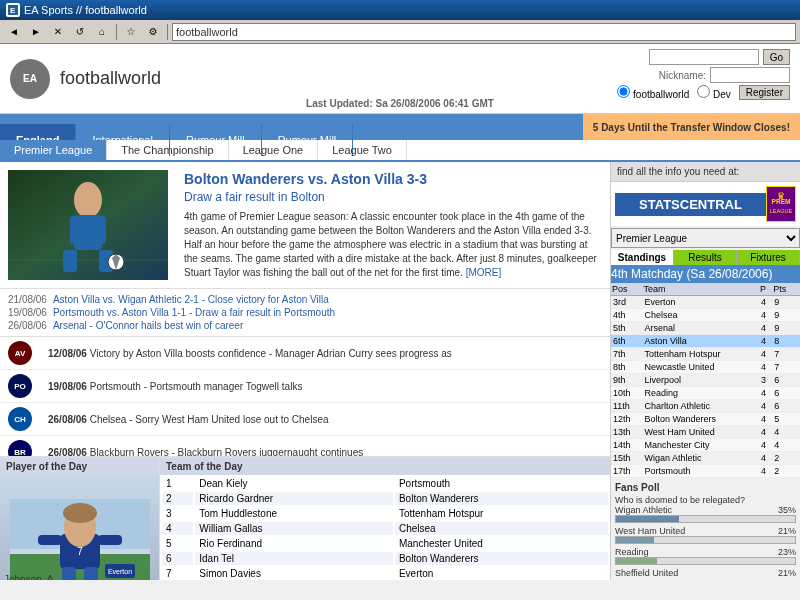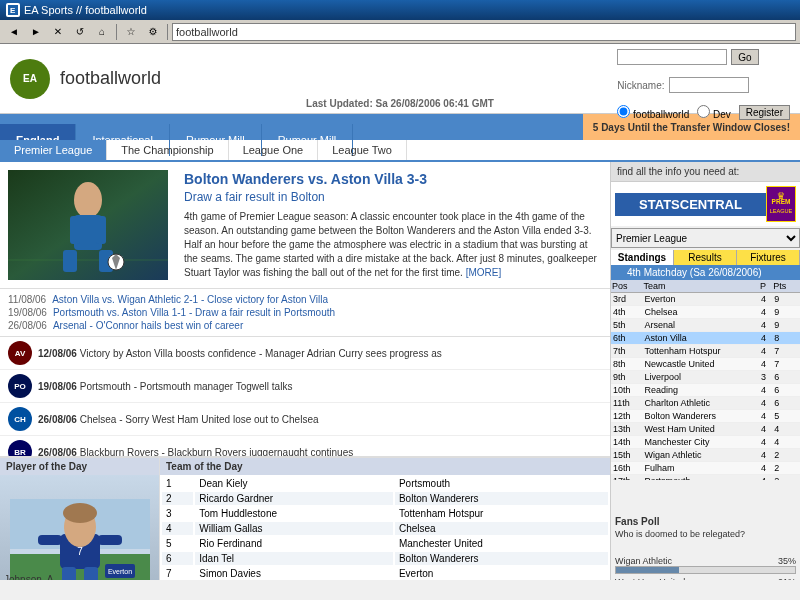--- a/index.html
+++ b/index.html
@@ -11,23 +11,23 @@
     .window-toolbar { background: #d4d0c8; border-bottom: 1px solid #808080; height: 24px; display: flex; align-items: center; padding: 0 4px; gap: 2px; }
     .toolbar-btn { width: 20px; height: 20px; background: #d4d0c8; border: 1px solid transparent; cursor: pointer; display: flex; align-items: center; justify-content: center; font-size: 10px; }
     .toolbar-sep { width: 1px; height: 16px; background: #808080; margin: 0 2px; }
     .address-bar { flex: 1; height: 18px; border: 1px solid #808080; background: white; padding: 0 3px; font-size: 11px; color: #333; display: flex; align-items: center; }
     
     
     .main-window { width: 800px; height: 556px; background: #f0f0f0; overflow: hidden; }
     
     
     .site-header { background: white; height: 70px; border-bottom: 1px solid #ccc; display: flex; align-items: center; padding: 0 10px; gap: 10px; position: relative; }
-    .ea-logo { width: 40px; height: 40px; background: #4d7c0f; border-radius: 50%; display: flex; align-items: center; justify-content: center; color: #fff; font-weight: bold; font-size: 10px; }
+    .ea-logo { width: 40px; height: 40px; background: #737373; border-radius: 50%; display: flex; align-items: center; justify-content: center; color: #fff; font-weight: bold; font-size: 10px; }
     .site-title { font-size: 18px; color: #333; font-weight: normal; }
-    .header-right { position: absolute; right: 10px; top: 5px; display: flex; flex-direction: column; gap: 12px; align-items: flex-start; }
+    .header-right { position: absolute; right: 10px; top: 5px; display: flex; flex-direction: column; gap: 2px; align-items: flex-end; }
     .search-row { display: flex; gap: 4px; align-items: center; }
     .search-input { width: 110px; height: 16px; border: 1px solid #999; font-size: 10px; padding: 0 2px; }
     .search-btn { height: 16px; padding: 0 6px; font-size: 10px; background: #d4d0c8; border: 1px solid #808080; cursor: pointer; }
     .nickname-row { display: flex; gap: 4px; align-items: center; }
     .nickname-label { font-size: 10px; color: #666; }
     .nickname-input { width: 80px; height: 16px; border: 1px solid #999; font-size: 10px; }
     .radio-row { display: flex; gap: 8px; font-size: 10px; align-items: center; }
     .register-btn { font-size: 10px; background: #d4d0c8; border: 1px solid #808080; padding: 1px 6px; cursor: pointer; }
     .last-updated { position: absolute; bottom: 4px; left: 50%; transform: translateX(-50%); font-size: 10px; color: #666; font-weight: bold; }
     
@@ -57,21 +57,21 @@
     .article-body { font-size: 10px; color: #333; line-height: 1.4; }
     .article-more { color: #2a5ea8; cursor: pointer; }
     
     
     .news-links { padding: 4px 8px; border-bottom: 1px solid #ddd; }
     .news-link { font-size: 10px; color: #2a5ea8; cursor: pointer; padding: 1px 0; display: flex; gap: 6px; }
     .news-date { color: #666; }
     
     
     .news-items { overflow-y: auto; }
-    .news-item { display: flex; align-items: center; padding: 4px 8px; border-bottom: 1px solid #eee; gap: 6px; }
+    .news-item { display: flex; align-items: center; padding: 4px 8px; border-bottom: 1px solid #eee; gap: 16px; }
     .news-club-logo { width: 24px; height: 24px; border-radius: 50%; flex-shrink: 0; display: flex; align-items: center; justify-content: center; font-size: 8px; font-weight: bold; }
     .news-item-text { font-size: 10px; color: #333; }
     
     
     .potd-section { display: flex; border-top: 1px solid #ddd; height: 130px; }
     .player-box { width: 160px; border-right: 1px solid #ddd; background: #e8eef8; overflow: hidden; position: relative; display: flex; flex-direction: column; }
     .player-label { font-size: 10px; font-weight: bold; color: #333; padding: 3px 6px; background: #d0d8e8; }
     .player-image { flex: 1; background: linear-gradient(to bottom, #c8d8e8, #a8b8c8); display: flex; align-items: flex-end; justify-content: center; position: relative; overflow: hidden; }
     .player-name { position: absolute; bottom: 2px; left: 4px; font-size: 10px; color: #333; margin-top: 12px; }
     .team-box { flex: 1; background: white; overflow: hidden; }
@@ -81,35 +81,35 @@
     .team-table tr:nth-child(even) { background: #f0f4f8; }
     
     
     .right-sidebar { width: 190px; background: #f0f0f0; border-left: 1px solid #ccc; overflow-y: auto; }
     .sidebar-header { background: #e0e0e0; padding: 4px 6px; font-size: 10px; color: #333; border-bottom: 1px solid #ccc; }
     .statscentral { text-align: center; }
     .statscentral-logo { background: #2a5ea8; color: white; font-size: 13px; font-weight: bold; padding: 4px; display: flex; align-items: center; justify-content: center; gap: 4px; }
     .prem-logo { width: 30px; height: 36px; background: #6a0080; color: #ffd700; font-size: 8px; display: flex; align-items: center; justify-content: center; border: 1px solid #ffd700; }
     .sidebar-select { width: 100%; height: 20px; font-size: 10px; border: 1px solid #999; margin: 2px 0; }
     
-    .table-tabs { display: flex; background: #fde047; }
+    .table-tabs { display: flex; background: #84cc16; }
     .table-tab { flex: 1; padding: 2px; font-size: 10px; text-align: center; cursor: pointer; border-right: 1px solid #aaa; }
     .table-tab.active { background: white; font-weight: bold; }
     
-    .matchday-header { background: #4a86c8; color: white; font-size: 10px; padding: 2px 16px; }
+    .matchday-header { background: #4a86c8; color: white; font-size: 12px; padding: 2px 0; }
     
     .league-table { width: 100%; font-size: 9px; border-collapse: collapse; }
     .league-table th { background: #d0d8e8; padding: 1px 1px; text-align: left; font-weight: normal; border-bottom: 1px solid #aaa; }
     .league-table td { padding: 1px 2px; border-bottom: 1px solid #eee; }
     .league-table tr:nth-child(even) { background: #f8f8f8; }
     .league-table .highlight { background: #aad4ff !important; }
     
     .fans-poll { padding: 4px; }
-    .fans-poll-title { font-size: 10px; font-weight: bold; color: #333; margin-bottom: 2px; margin-top: 32px; }
-    .fans-poll-question { font-size: 9px; color: #333; margin-bottom: 17px; }
+    .fans-poll-title { font-size: 10px; font-weight: bold; color: #333; margin-bottom: 2px; }
+    .fans-poll-question { font-size: 9px; color: #333; margin-bottom: 0; }
     .poll-item { margin-bottom: 3px; }
     .poll-item-label { font-size: 9px; color: #333; display: flex; justify-content: space-between; }
     .poll-bar-bg { width: 100%; height: 8px; background: #ddd; border: 1px solid #aaa; }
     .poll-bar { height: 6px; background: #4a86c8; }
     .poll-bar.wigan { width: 35%; background: #6688aa; }
     .poll-bar.westham { width: 21%; background: #7a9aac; }
     .poll-bar.reading { width: 23%; background: #8aaa88; }
   </style>
 </head>
 <body>
@@ -238,21 +238,21 @@
           <div class="article-subtitle">Draw a fair result in Bolton</div>
           <div class="article-body">
             <span>4th game of Premier League season: A classic encounter took place in the 4th game of the season. An outstanding game between the Bolton Wanderers and the Aston Villa ended 3-3. Half an hour before the game the atmosphere was electric in a stadium that was bursting at the seams. The game started with a dire mistake at the back. After just 8 minutes, goalkeeper Stuart Taylor was fishing the ball out of the net for the first time.</span>
             <span class="article-more">[MORE]</span>
           </div>
         </div>
       </div>
 
       <div class="news-links">
         <div class="news-link">
-          <span class="news-date">11/08/06</span>
+          <span class="news-date">21/08/06</span>
           <span>Aston Villa vs. Wigan Athletic 2-1 - Close victory for Aston Villa</span>
         </div>
         <div class="news-link">
           <span class="news-date">19/08/06</span>
           <span>Portsmouth vs. Aston Villa 1-1 - Draw a fair result in Portsmouth</span>
         </div>
         <div class="news-link">
           <span class="news-date">26/08/06</span>
           <span>Arsenal - O'Connor hails best win of career</span>
         </div>
@@ -481,27 +481,20 @@
                 <td></td>
               </tr>
               <tr>
                 <td>15th</td>
                 <td>Wigan Athletic</td>
                 <td>4</td>
                 <td>2</td>
                 <td></td>
               </tr>
               <tr>
-                <td>16th</td>
-                <td>Fulham</td>
-                <td>4</td>
-                <td>2</td>
-                <td></td>
-              </tr>
-              <tr>
                 <td>17th</td>
                 <td>Portsmouth</td>
                 <td>4</td>
                 <td>2</td>
                 <td></td>
               </tr>
             </tbody>
         </table>
       </div>
       

